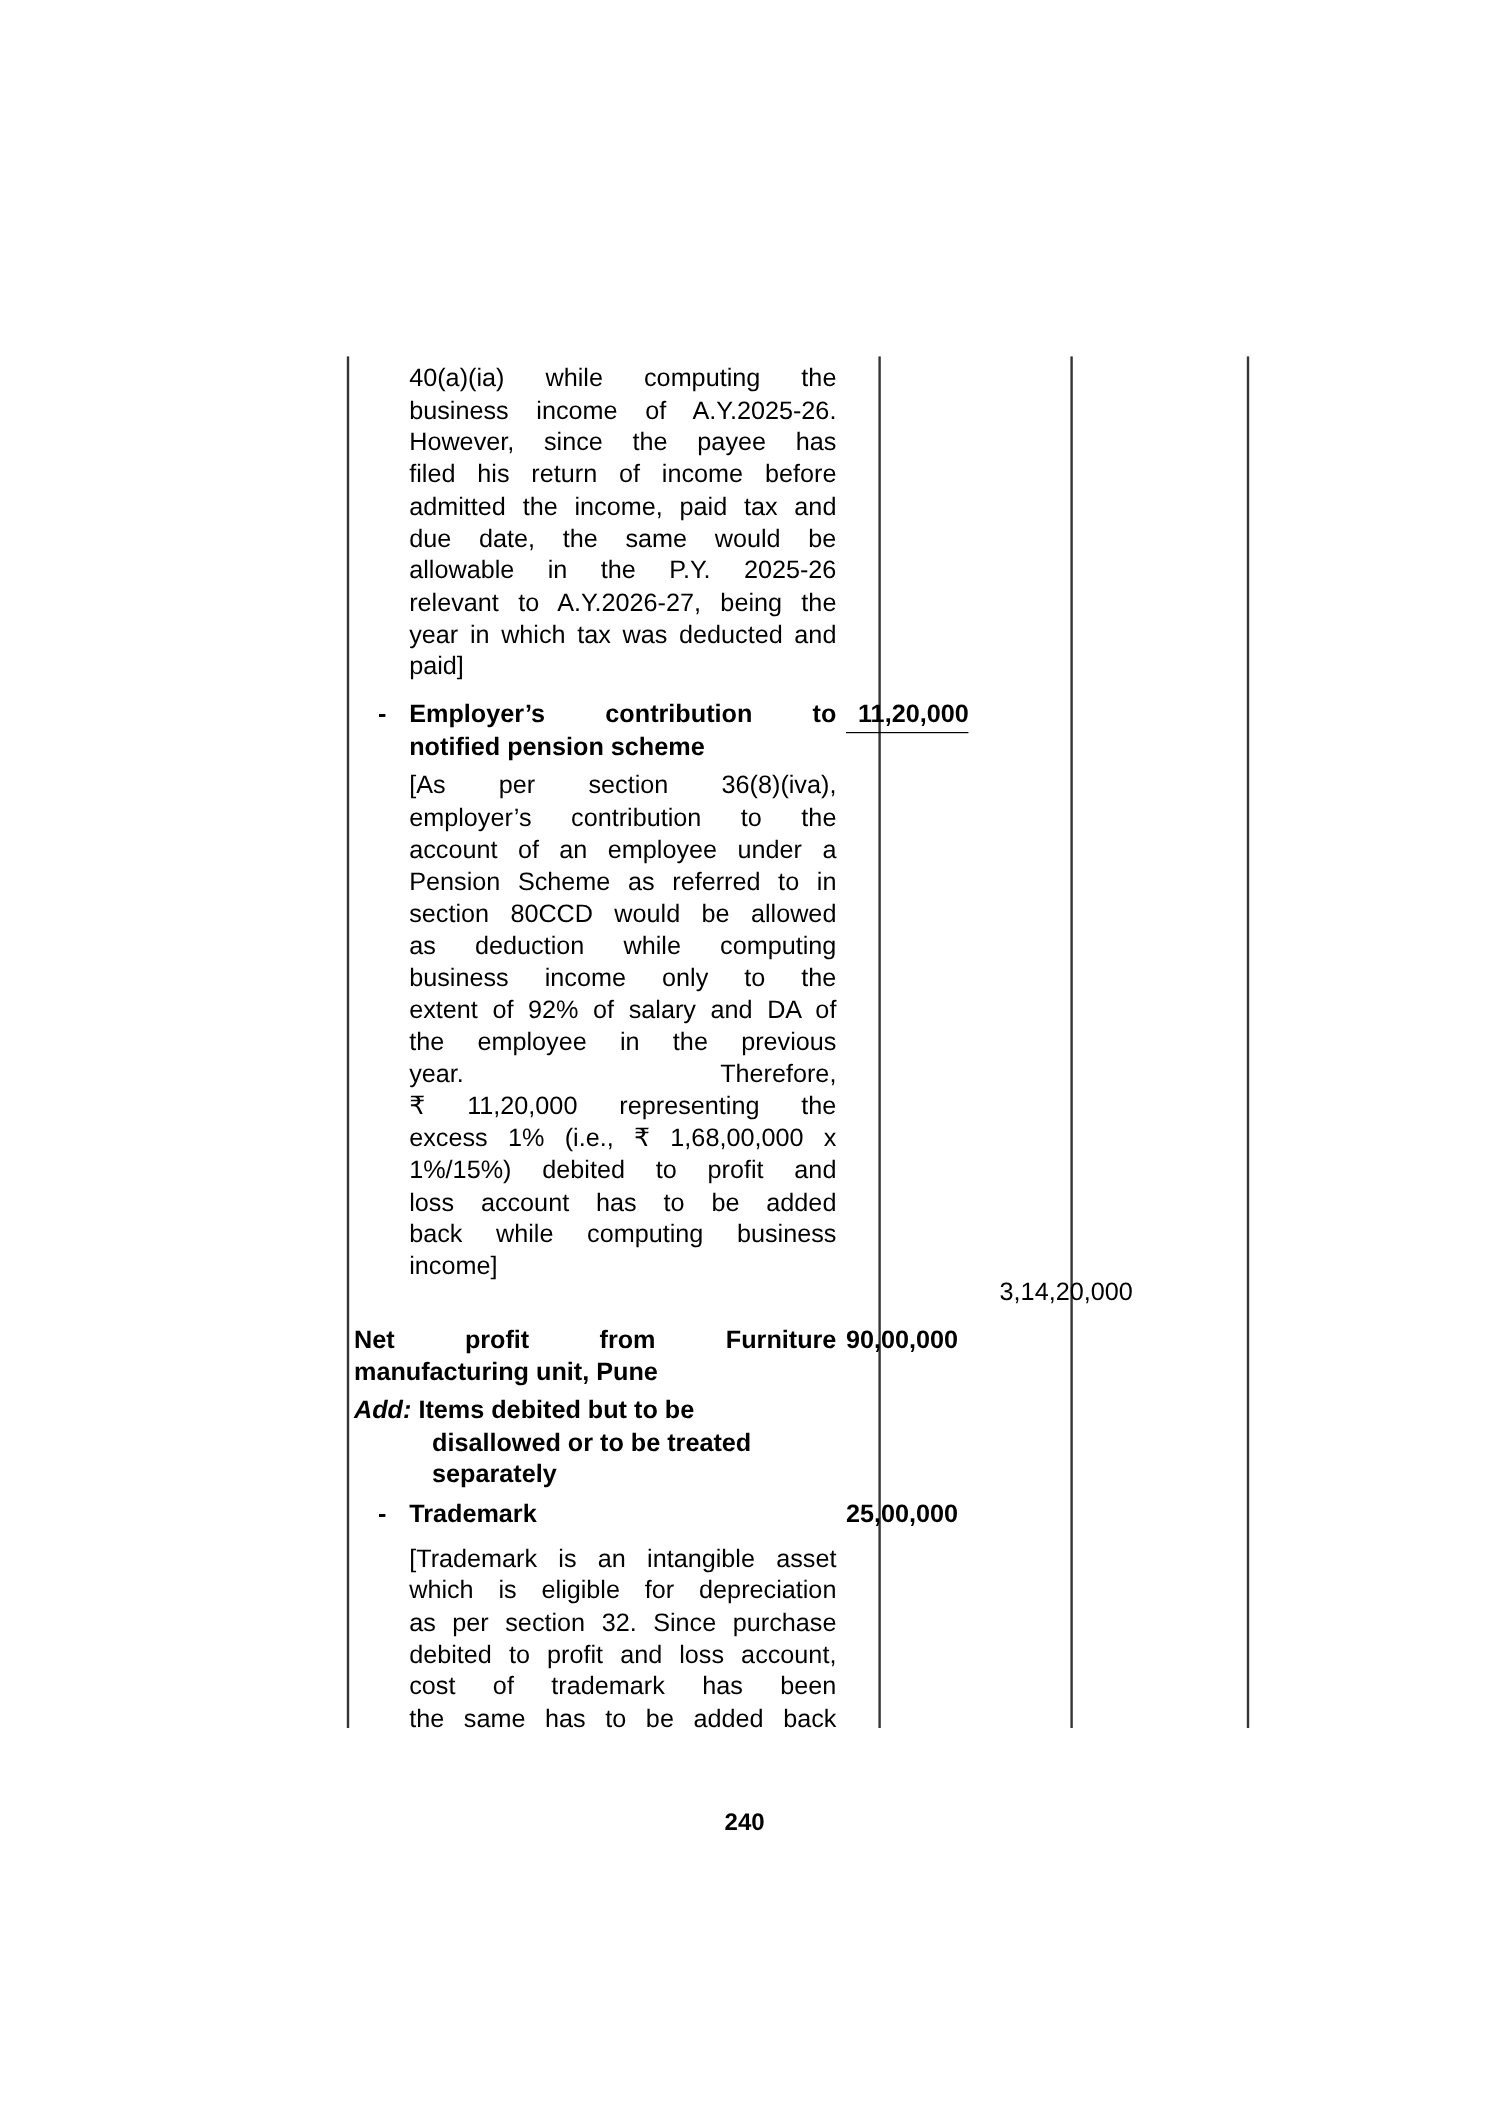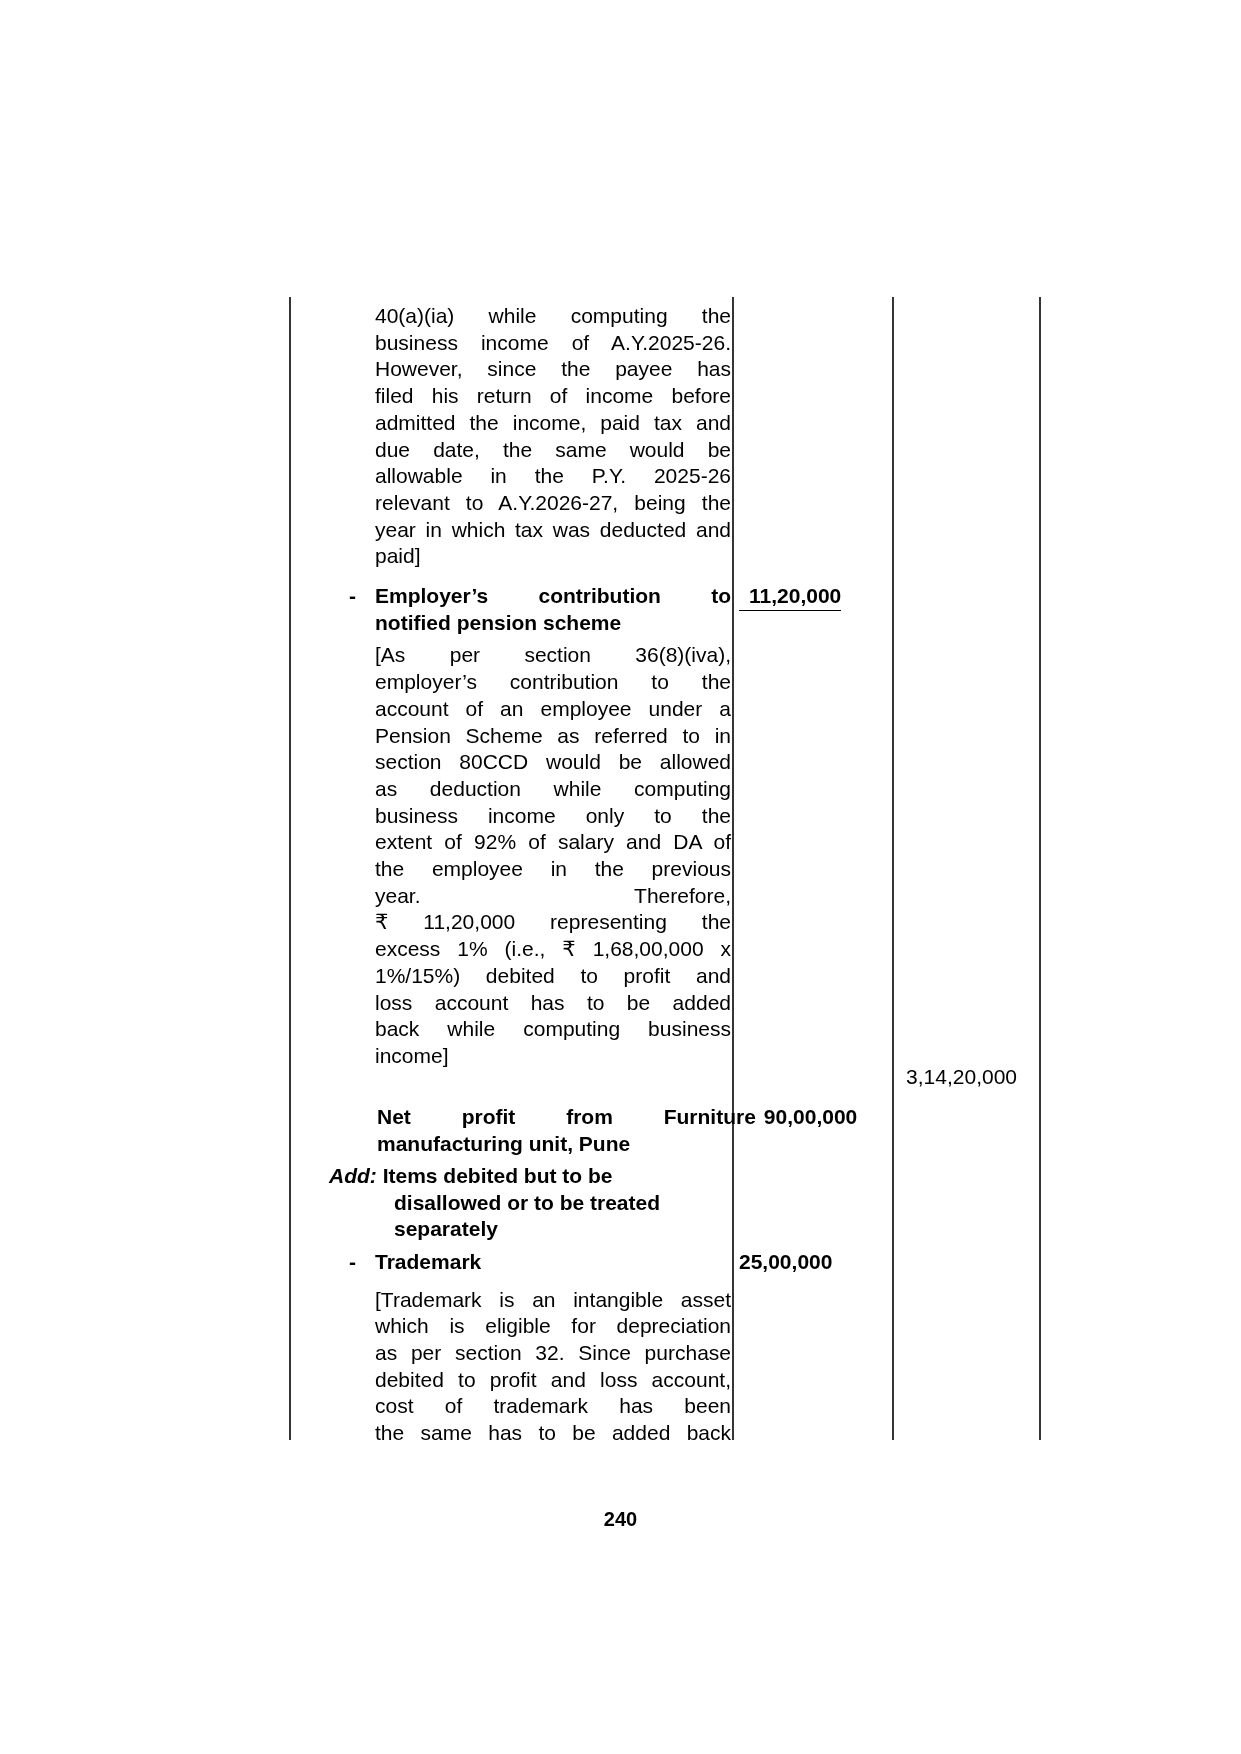--- a/index.html
+++ b/index.html
@@ -27,39 +27,39 @@
     width:1.6px;
     height:1143px;
     background:#353535;
   }
   .v0{left:0;}
   .v1{left:443px;}
   .v2{left:603px;}
   .v3{left:750.4px;}
   .grid{position:relative;width:100%;display:flex;flex-direction:column;}
   .row{display:flex;align-items:flex-start;}
-  .c1{width:416px;box-sizing:border-box;position:relative;margin-left:34px;}
+  .c1{width:416px;box-sizing:border-box;position:relative;}
   .c2{width:128px;box-sizing:border-box;text-align:left;padding-right:12px;font-weight:bold;}
-  .c3{width:164px;box-sizing:border-box;text-align:right;padding-right:14px;}
+  .c3{width:164px;box-sizing:border-box;text-align:left;padding-right:14px;}
   .txt{display:block;}
   .txt.lvl2{margin-left:52px;margin-right:8px;}
   .txt.lvl0{margin-left:6px;margin-right:8px;}
   .txt.bold{font-weight:bold;}
   .dash{position:absolute;left:26px;top:0;font-weight:bold;}
   .jl{text-align:justify;text-align-last:justify;}
   .ll{text-align:left;}
   .cont{padding-left:65px;}
   .addprefix{font-style:italic;font-weight:bold;}
   .ul{display:inline-block;border-bottom:1.6px solid #000;padding-left:10px;}
   
   .r0{margin-top:6px;}
   .r1{margin-top:13px;}
   .r2{margin-top:6px;}
   .r3{margin-top:-6px;}
-  .r4{margin-top:14px;padding-left:48px;}
+  .r4{margin-top:14px;}
   .r5{margin-top:5px;}
   .r6{margin-top:6px;}
   .r7{margin-top:11px;}
   .page-number{
     position:absolute;
     left:0;
     top:1506px;
     width:100%;
     text-align:center;
     font-weight:bold;

